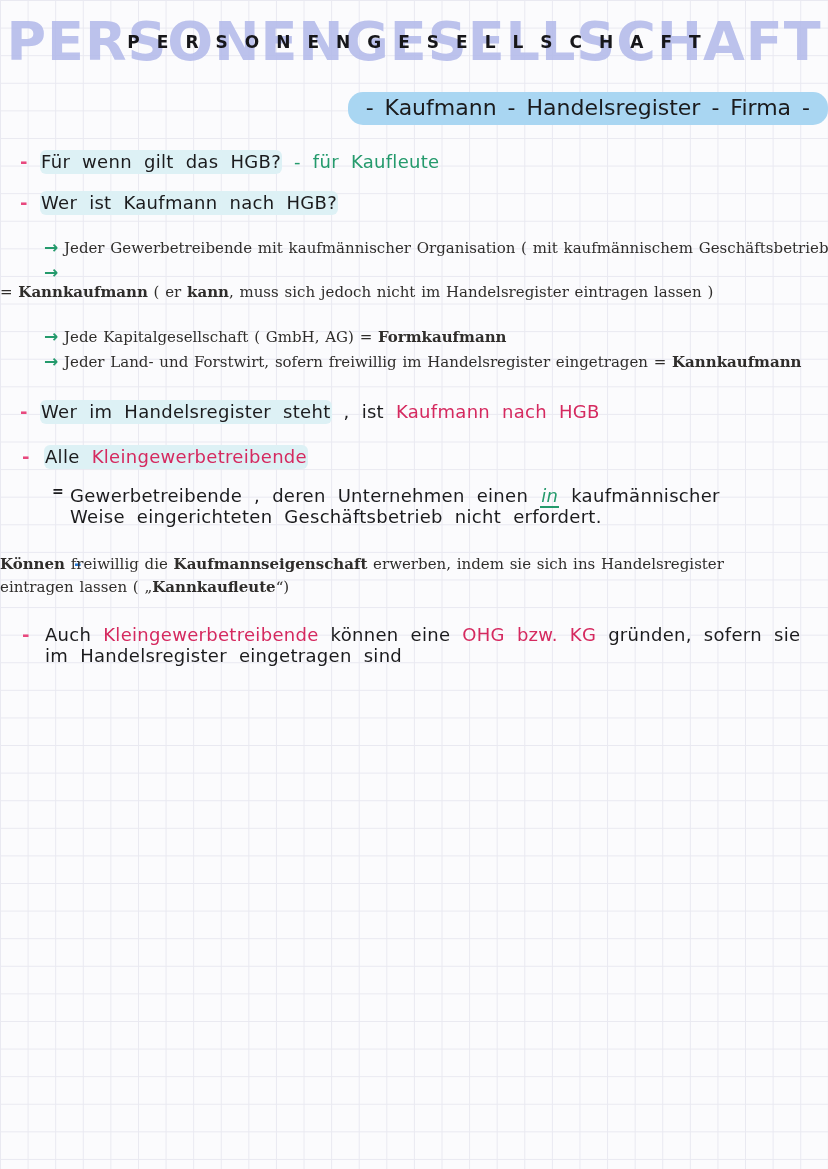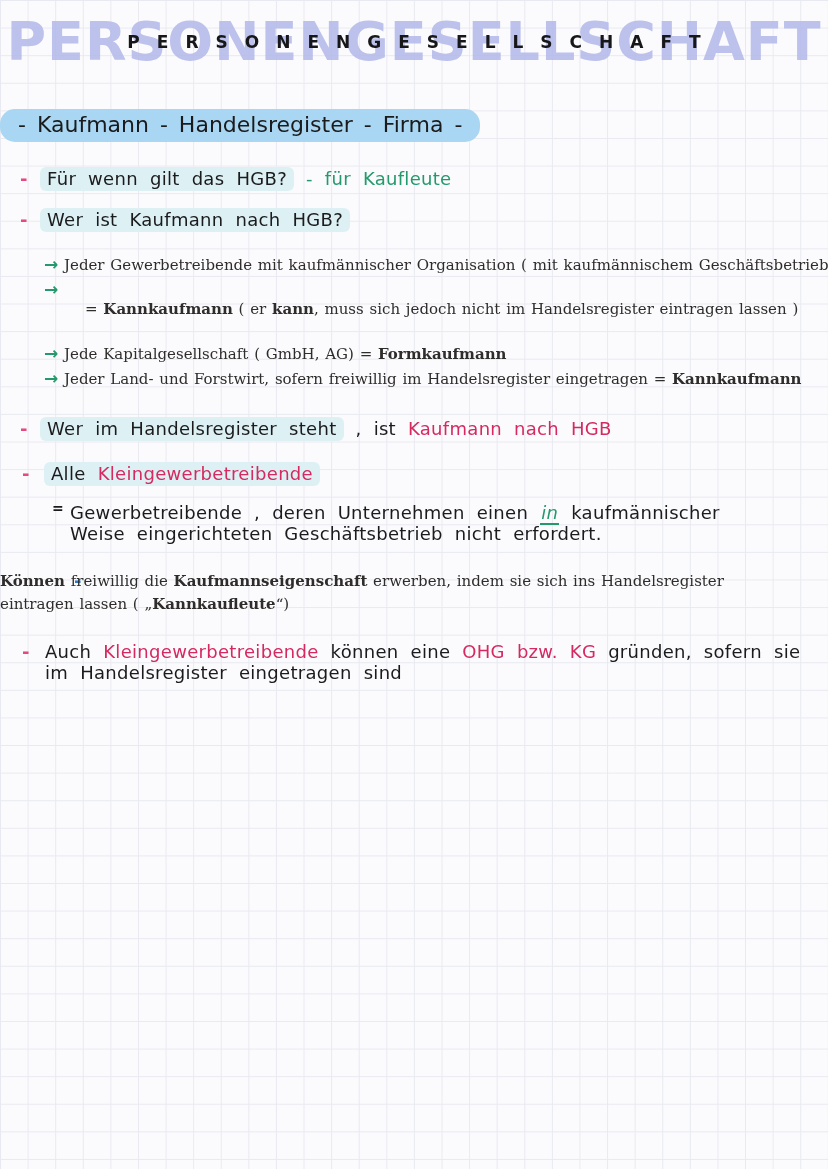--- a/index.html
+++ b/index.html
@@ -23,52 +23,52 @@
     font-weight: 700; font-size: 54px; line-height: 80px;
     color: #b2b9ea; opacity: .85; letter-spacing: 1px;
     white-space: nowrap;
   }
   .overlay-title {
     position: absolute; left: 0; right: 0; top: 30px;
     font-size: 17px; font-weight: 600; color: #17171a;
     letter-spacing: 17px; padding-left: 17px; white-space: nowrap;
   }
   
-  .subtitle-row { text-align: left; margin-top: 21px; }
+  .subtitle-row { text-align: right; margin-top: 4px; }
   .subtitle {
     display: inline-block;
     background: #a9d6f2; border-radius: 15px;
     padding: 3px 18px 5px;
     font-size: 22px; font-weight: 500; word-spacing: 4px;
   }
   
   .line { position: relative; margin: 0 16px 0 0; }
   .hand { font-size: 18px; word-spacing: 6px; letter-spacing: .3px; }
   .serif { font-family: "DejaVu Serif", serif; font-size: 15px; color: #2f2d2b; line-height: 23px; word-spacing: 1px; }
   .bold { font-weight: 700; }
   .red    { color: #d5295f; }
   .green  { color: #249a6c; }
   .blue   { color: #2b7ad4; }
   .dash   { position: absolute; font-weight: 700; }
   .dash.red-d  { color: #e8487e; }
   .dash.blue-d { color: #2b7ad4; }
-  .hl { background: #ddf1f5; border-radius: 6px; padding: 1px 7px 2px; }
+  .hl { background: #ddf1f5; border-radius: 6px; padding: 1px 1px 2px; }
   .arrow { position: absolute; left: 44px; top: -1px; color: #249a6c; font-size: 17px; font-weight: 700; font-family: "DejaVu Sans", sans-serif; }
   .nowrap { white-space: nowrap; }
   .ins { color: #249a6c; border-bottom: 2px solid #249a6c; padding: 0 1px; word-spacing: normal; font-style: italic; }
   .paren { font-size: 38px; font-weight: 300; vertical-align: -6px; line-height: 0; letter-spacing: 0; }
   
   .q1      { margin-top: 26px; padding-left: 40px; }
   .q1 .dash { left: 20px; }
   .q2      { margin-top: 20px; padding-left: 40px; }
   .q2 .dash { left: 20px; }
   .arrows1 { margin-top: 24px; }
   .aline   { position: relative; padding-left: 64px; margin-bottom: 2px; }
   .aline.w { width: 700px; }
-  .kann    { margin-top: 21px; padding-left: 85px; }
+  .kann    { margin-top: 21px; }
   .arrows2 { margin-top: 22px; }
   .wer-im  { margin-top: 27px; padding-left: 40px; }
   .wer-im .dash { left: 20px; }
   .paren-line { margin-top: 16px; padding-left: 28px; font-size: 17px; word-spacing: 7px; }
   .alle    { margin-top: 24px; padding-left: 44px; }
   .alle .dash { left: 22px; }
   .defn    { margin-top: 18px; padding-left: 70px; width: 690px; }
   .defn .eq { position: absolute; left: 52px; top: -2px; font-weight: 700; font-size: 14px; }
   .kurz    { margin-top: 26px; padding-left: 92px; }
   .kurz .dash { left: 74px; }

